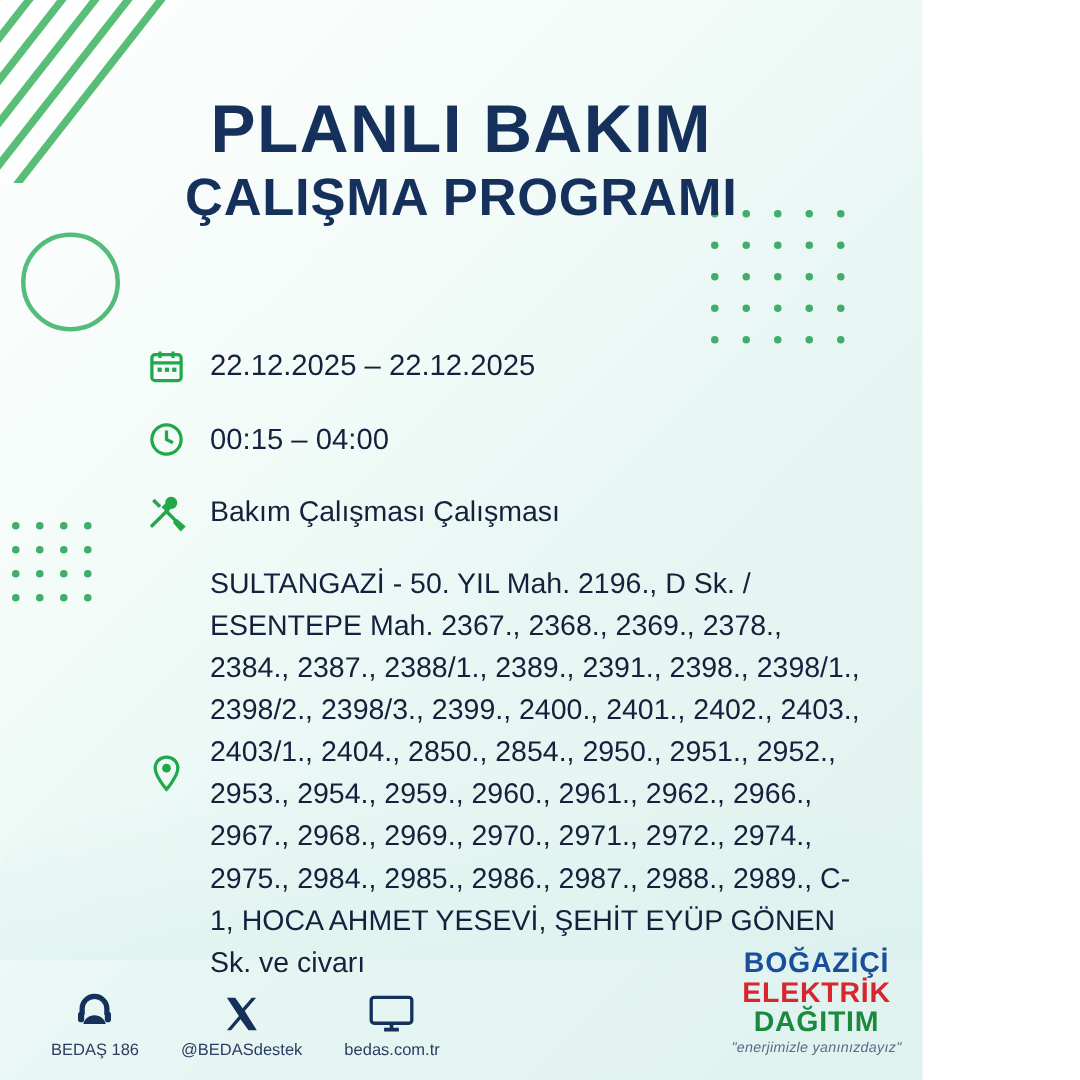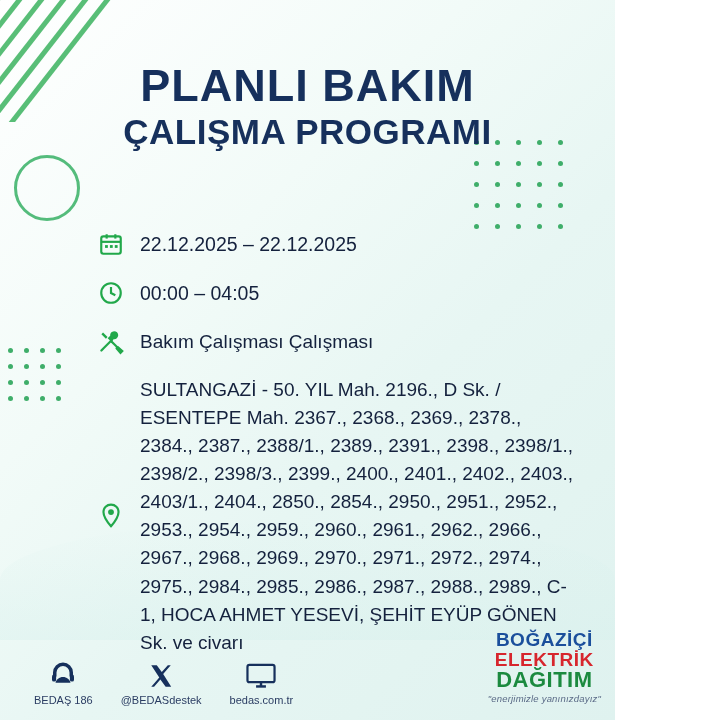--- a/index.html
+++ b/index.html
@@ -176,21 +176,21 @@
     bottom: 16px;
     text-align: center;
     line-height: 1.02;
   }
   .brand .b1, .brand .b2, .brand .b3 {
     font-weight: bold;
     letter-spacing: .5px;
   }
   .brand .b1 { font-size: 19px; color: #1b4f9c; }
   .brand .b2 { font-size: 19px; color: #d7262d; }
-  .brand .b3 { font-size: 22px; color: #1b8a3f; }
+  .brand .b3 { font-size: 19px; color: #1b8a3f; }
   .brand .b4 {
     font-size: 9.5px;
     color: #5a6a86;
     font-style: italic;
     margin-top: 3px;
     letter-spacing: .2px;
   }
 </style>
 </head>
 <body>
@@ -276,21 +276,21 @@
       <div class="txt">22.12.2025 – 22.12.2025</div>
     </div>
 
     <div class="row row-time">
       <div class="icon">
         <svg width="26" height="26" viewBox="0 0 24 24" fill="none" stroke="#21a84a" stroke-width="2">
           <circle cx="12" cy="12" r="9"></circle>
           <polyline points="12,6.5 12,12 16,14"></polyline>
         </svg>
       </div>
-      <div class="txt">00:00 – 04:05</div>
+      <div class="txt">00:15 – 04:00</div>
     </div>
 
     <div class="row row-work">
       <div class="icon">
         <svg width="27" height="27" viewBox="0 0 24 24" fill="none" stroke="#21a84a" stroke-width="2" stroke-linecap="round">
           <path d="M3 20 L12.5 10.5"></path>
           <path d="M14 10 a3.6 3.6 0 1 0 -3.2 -3.2 l-2.2 2.2 2.6 2.6 z" fill="#21a84a" stroke="none"></path>
           <path d="M20.5 20.5 L12 12"></path>
           <path d="M4.5 4 L8.5 8 L7 9.5 L3 5.5 z" fill="#21a84a" stroke="none"></path>
           <path d="M17.5 17 l4 3.5 -1.5 1.5 -3.5 -4"></path>

